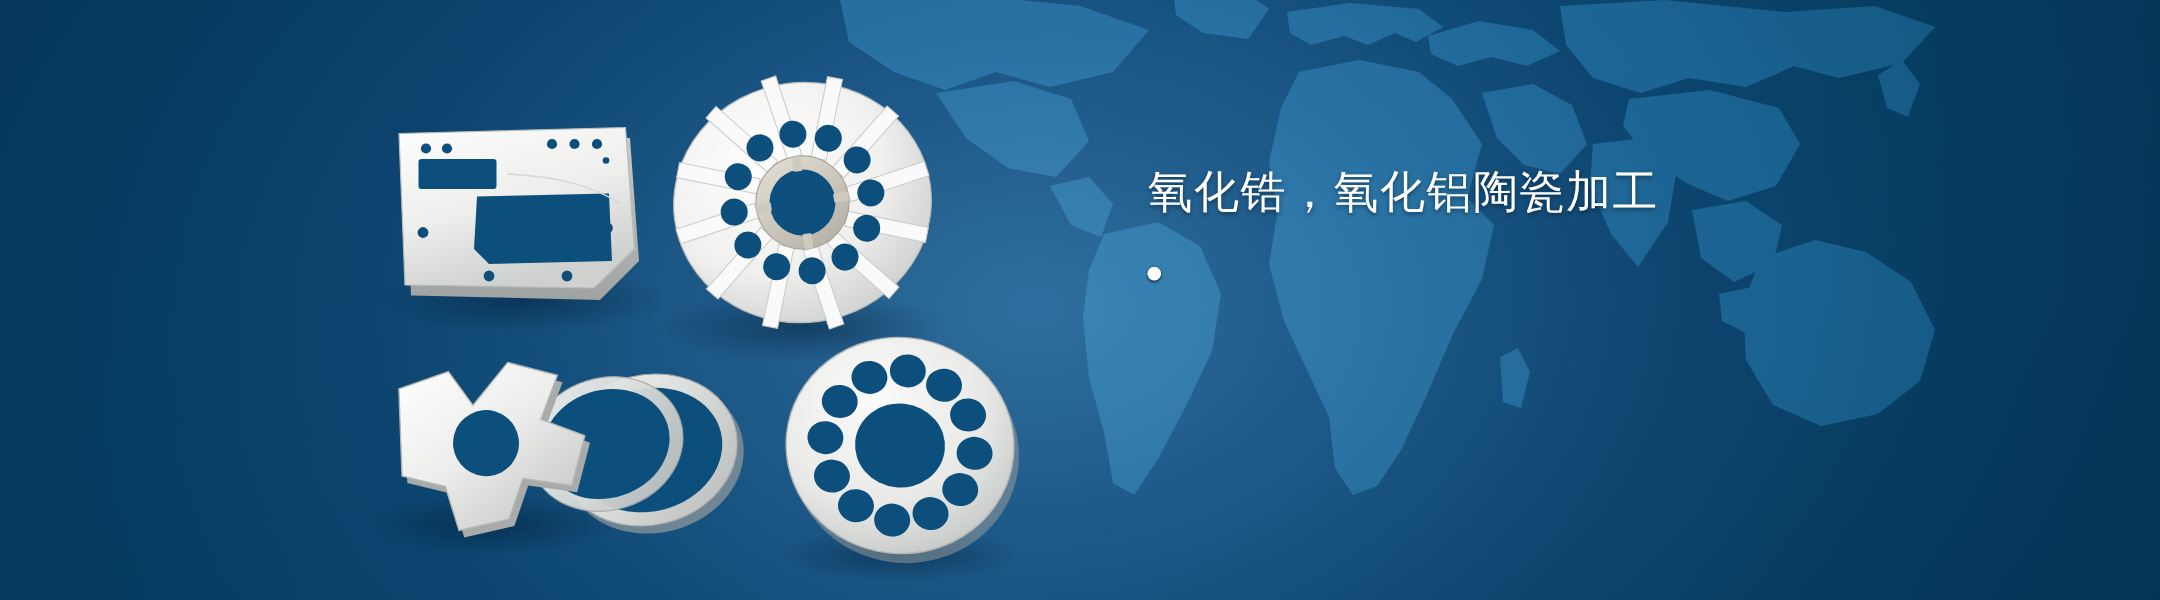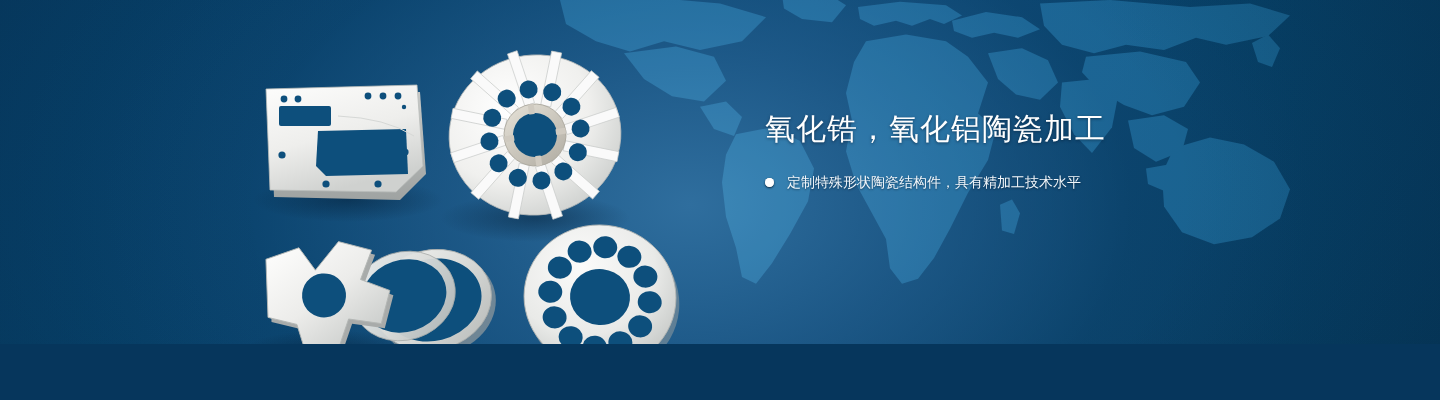--- a/index.html
+++ b/index.html
@@ -2,21 +2,21 @@
 <html lang="zh"><head>
 <meta charset="utf-8">
 <title>Ceramic Banner</title>
 <style>
   html,body{margin:0;padding:0;background:#06365c;}
   *{box-sizing:border-box;}
 
   .banner{
     position:relative;
     width:1440px;
-    height:344px;
+    height:400px;
     overflow:hidden;
     font-family:"Liberation Sans","DejaVu Sans",sans-serif;
     background:#d946ef;
   }
 
   
   .bg-base{
     position:absolute; inset:0;
     background:
       radial-gradient(ellipse 760px 520px at 690px 205px,
@@ -326,18 +326,17 @@
 
   <div class="copy">
     <h1 class="headline">氧化锆，氧化铝陶瓷加工</h1>
 
     <ul class="bullets">
       <li>
         <span class="dot"></span>
       </li>
       <li>
         <span class="dot"></span>
-        <span>定制特殊形状陶瓷结构件，具有精加工技术水平</span>
       </li>
     </ul>
   </div>
 
 </div>
 
 </body></html>

